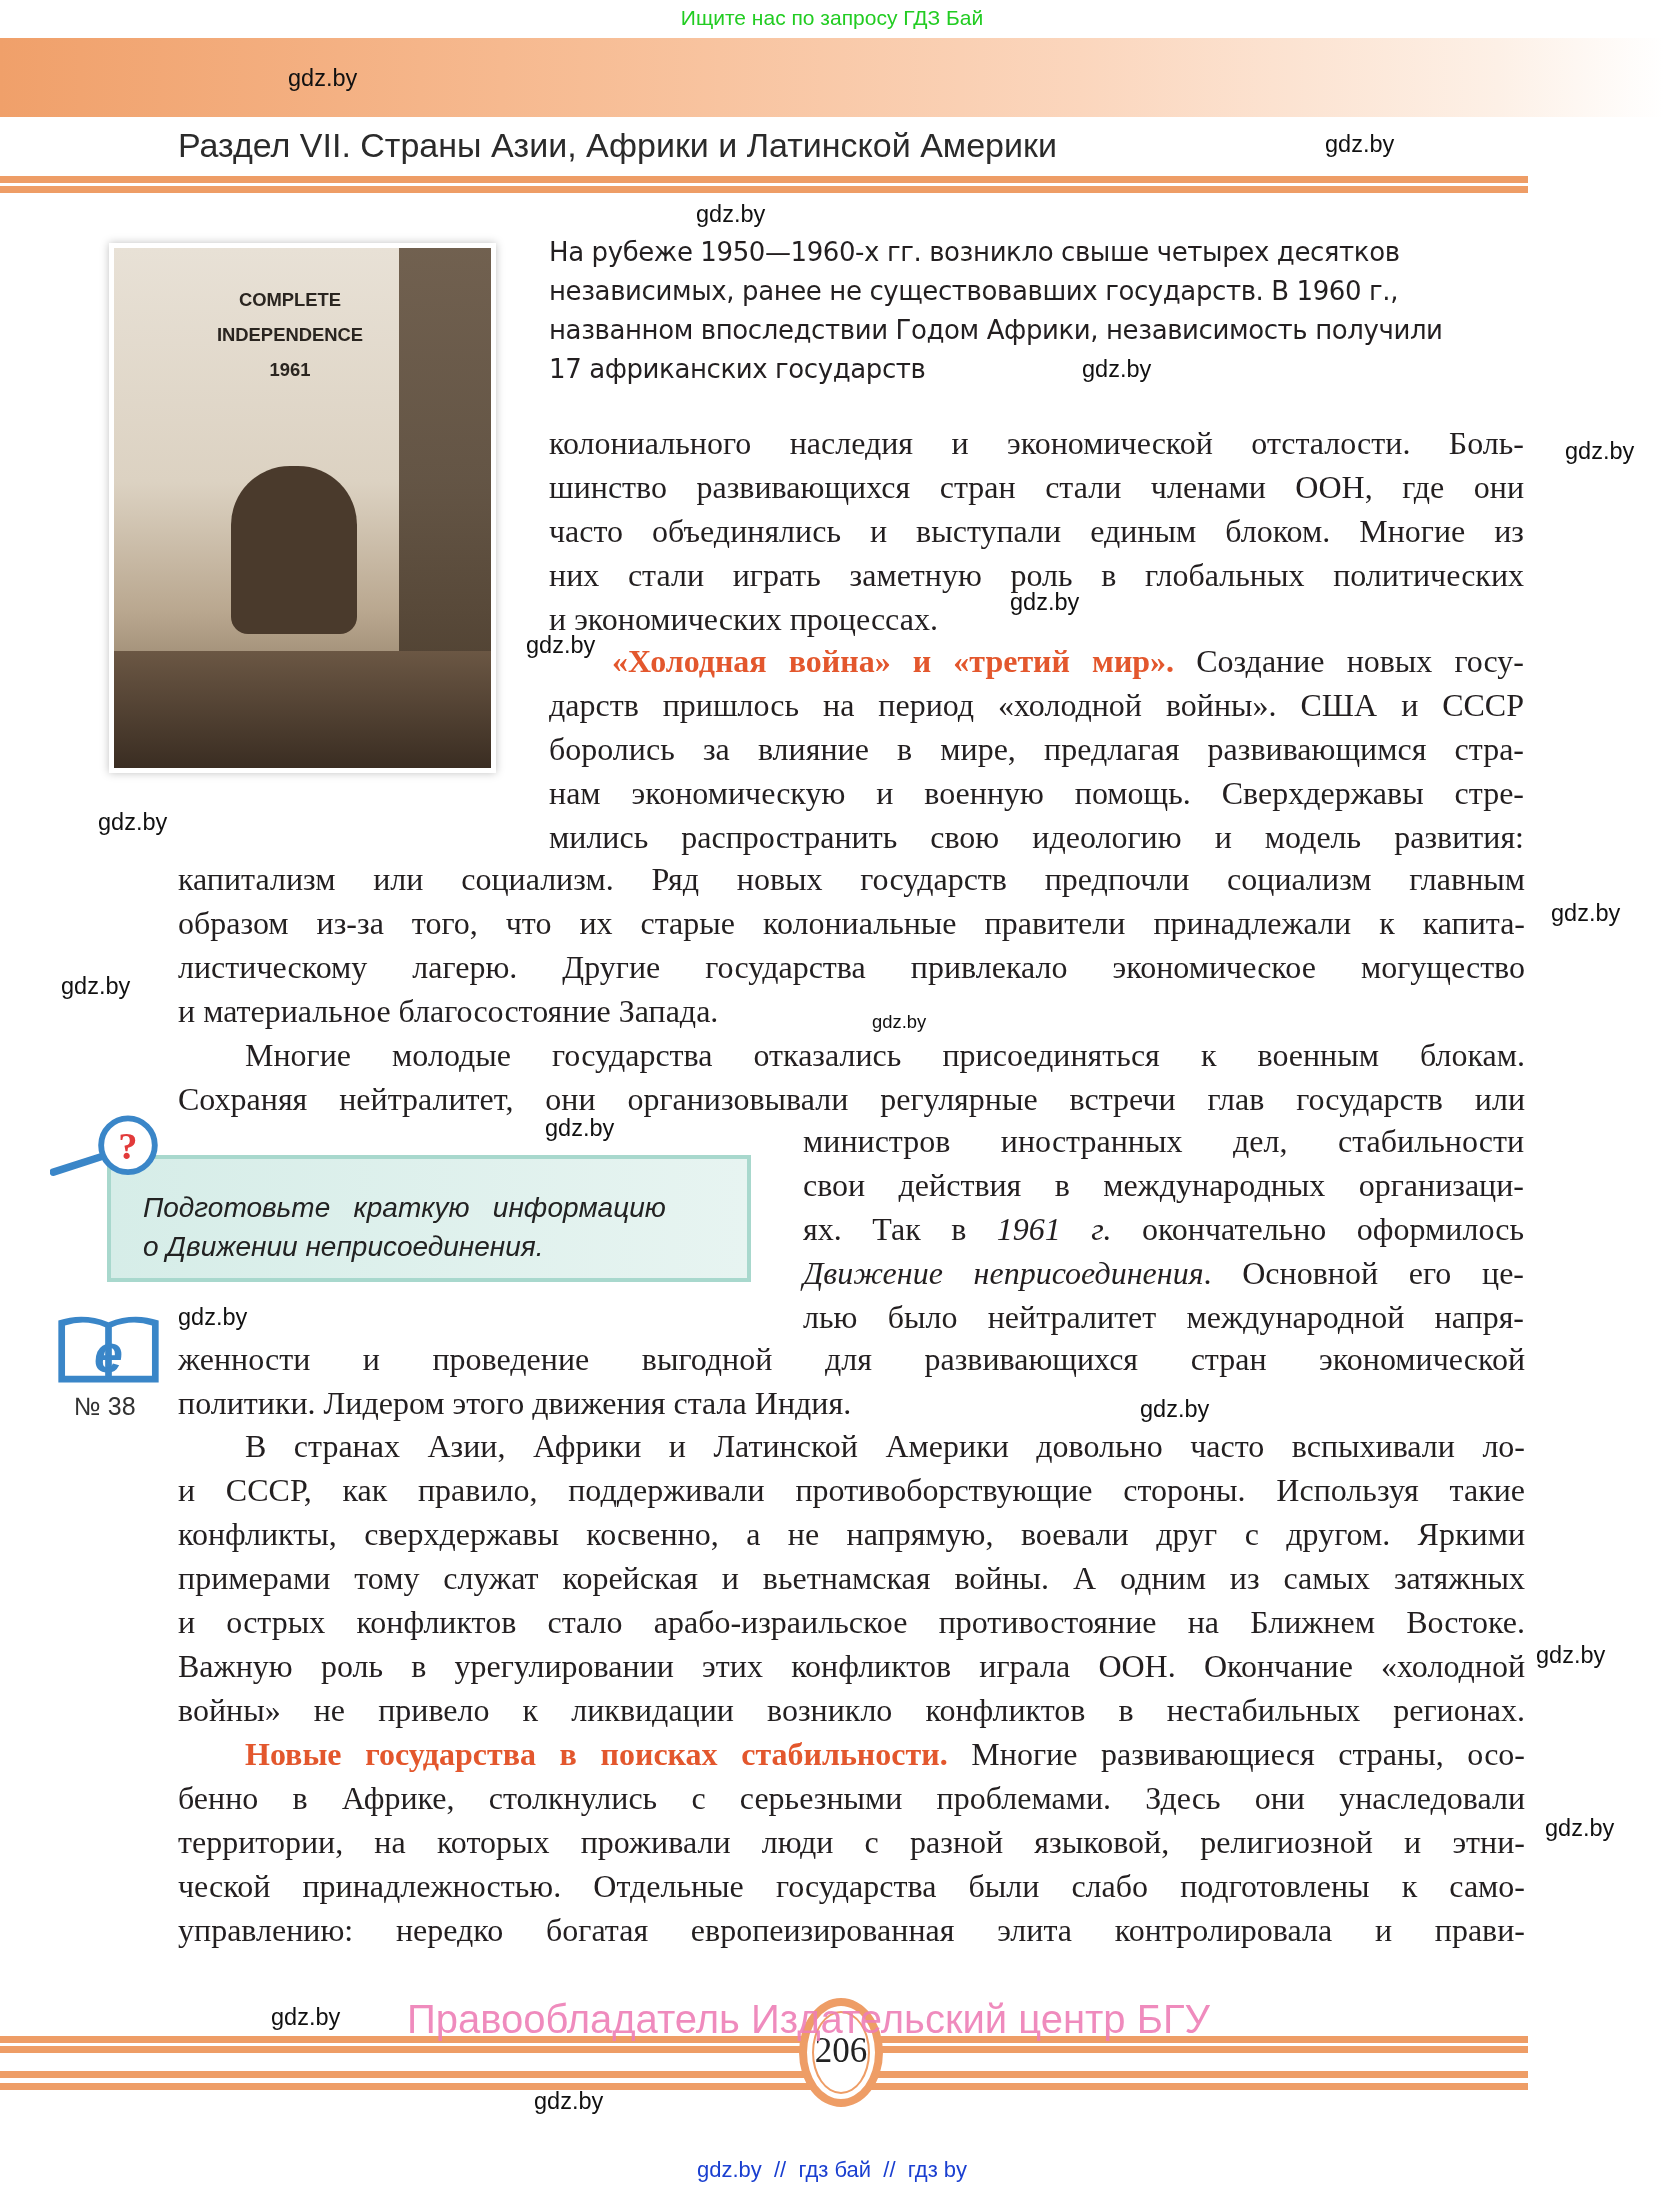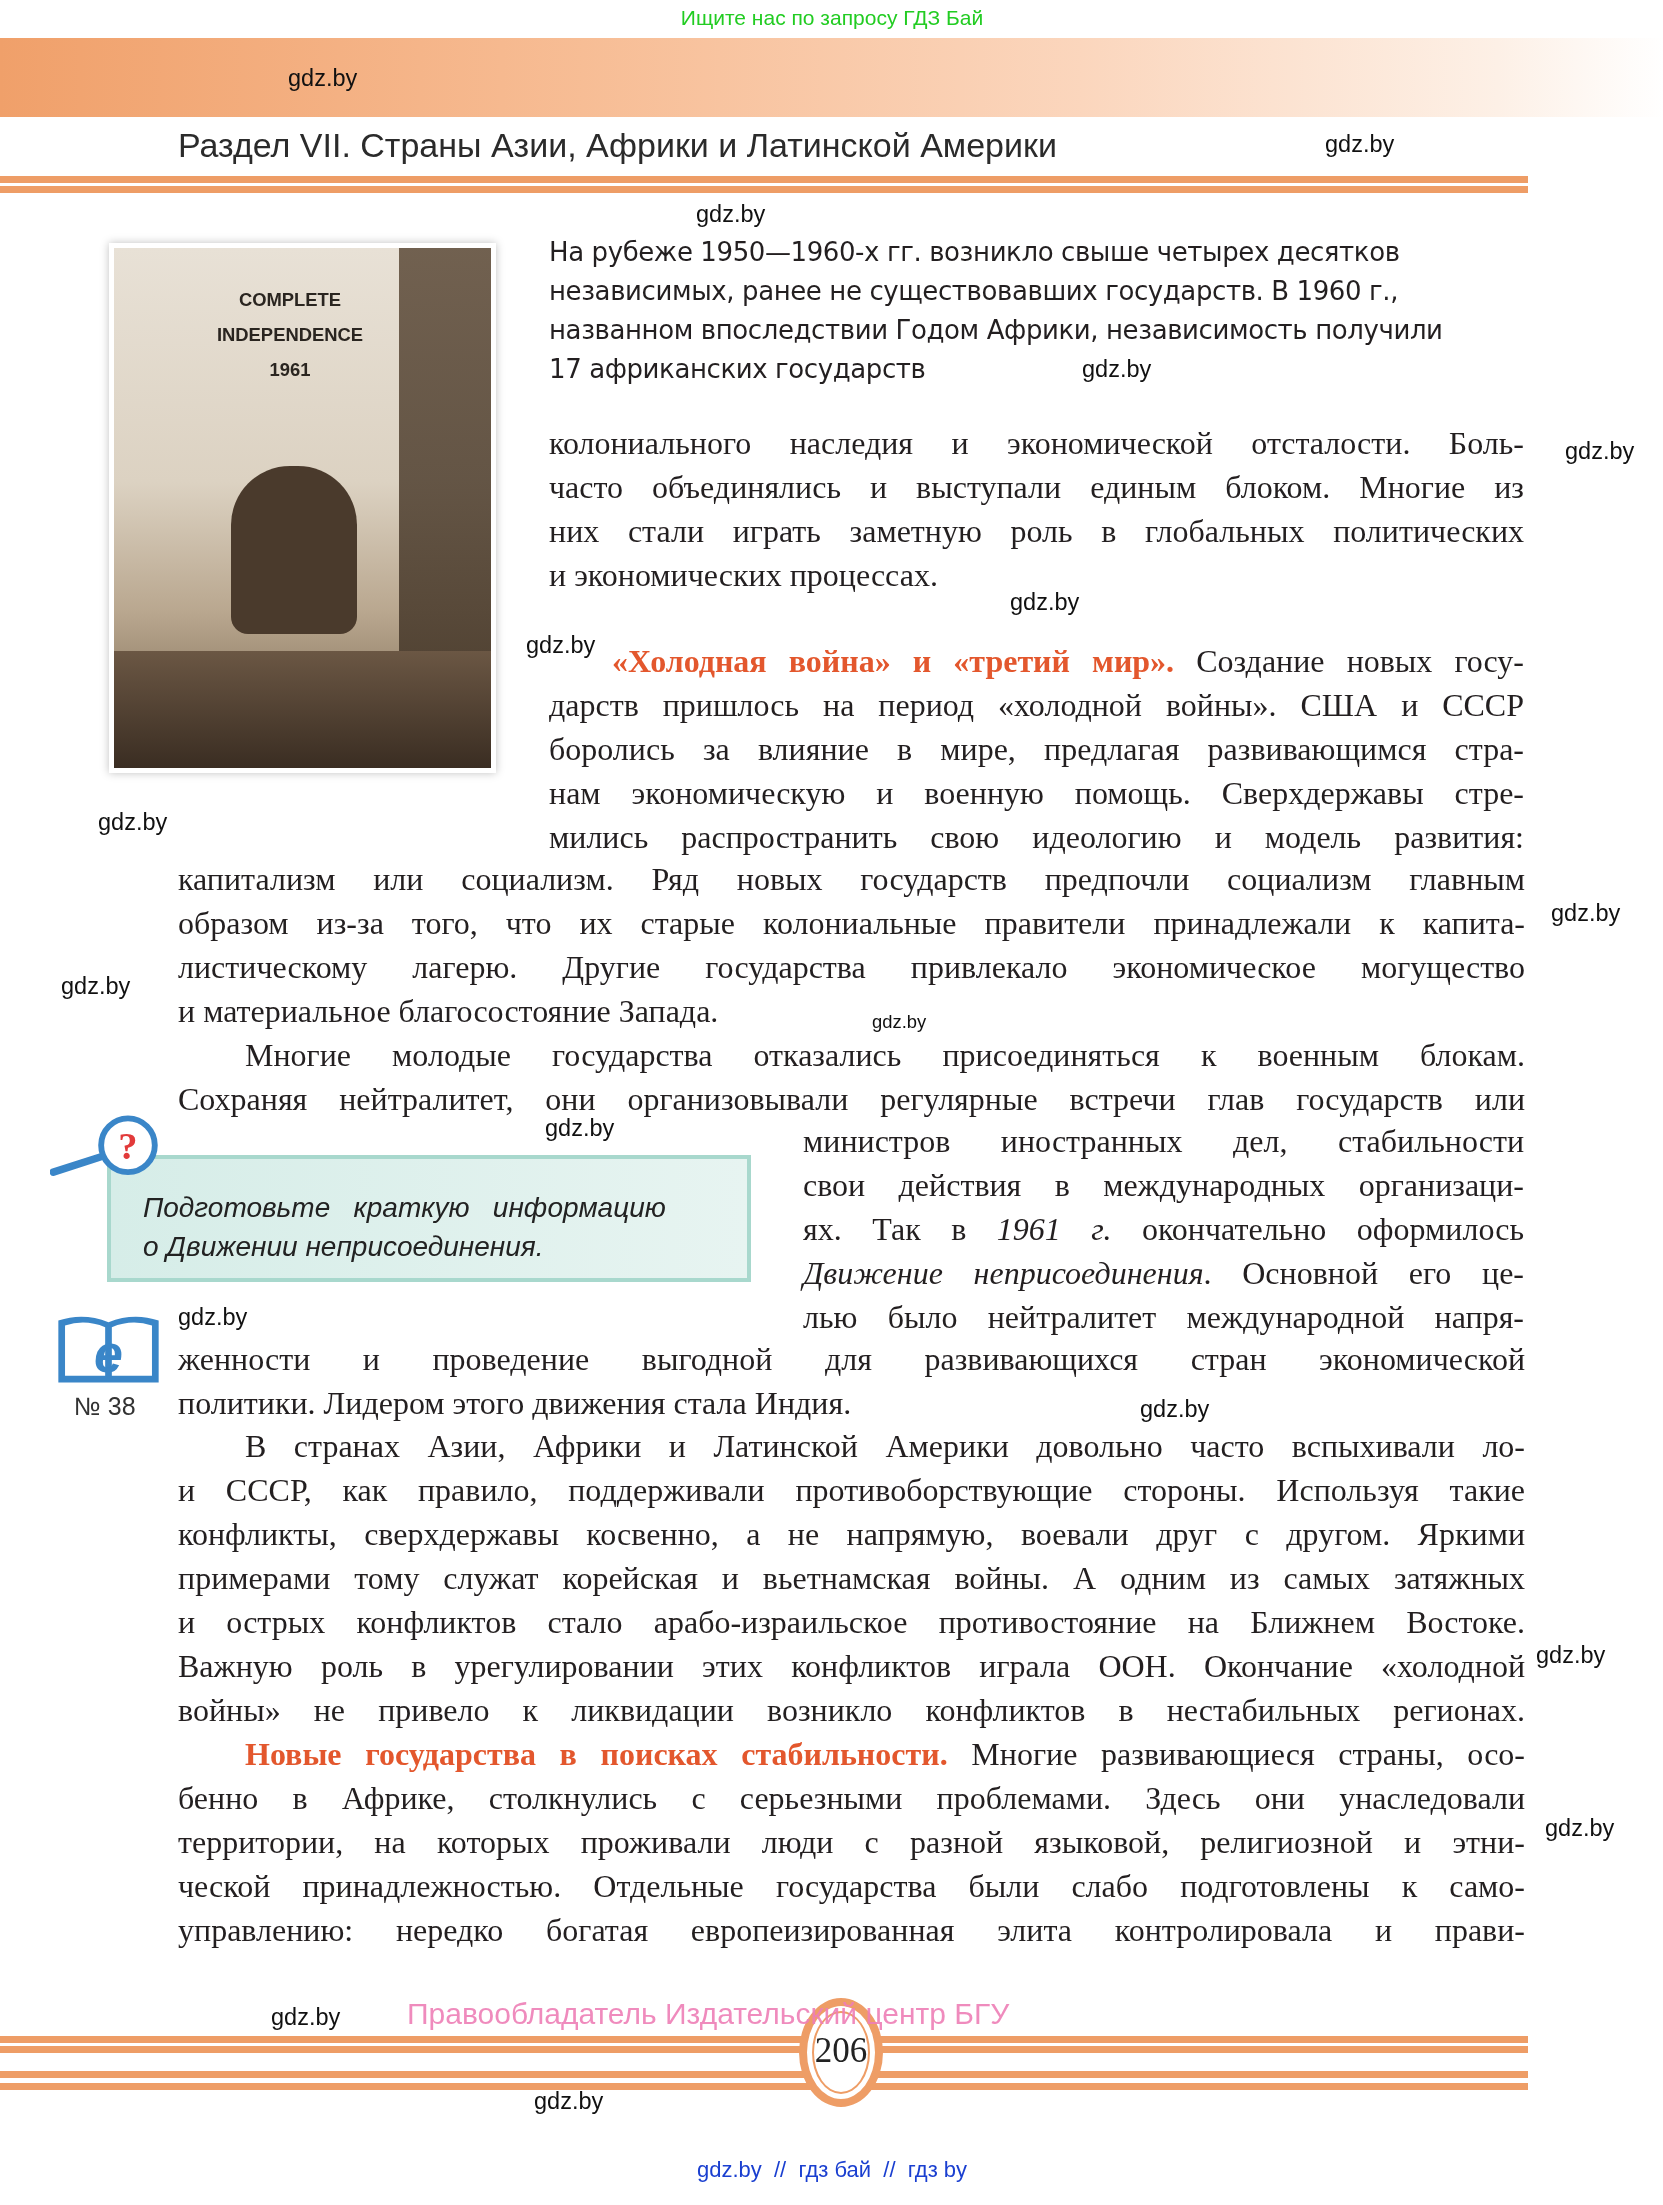--- a/index.html
+++ b/index.html
@@ -22,21 +22,21 @@
   .para-line{display:block;text-align:justify;text-align-last:justify;white-space:nowrap;}
   .heading-red{color:#e3572d;font-weight:bold;}
   .question-box{left:107px;top:1155px;width:644px;height:127px;background:linear-gradient(90deg,#d6ede8,#e7f4f1);border:4.2px solid #a8d8cd;box-sizing:border-box;}
   .question-text{position:absolute;left:32px;top:28.5px;right:32px;font-family:"Liberation Sans",sans-serif;font-style:italic;font-size:28px;line-height:39px;color:#222;}
   .q-icon{left:50px;top:1115px;width:109px;height:84px;}
   .e-icon{left:55px;top:1312px;width:107px;height:74px;}
   .num38{left:74px;top:1392px;font-family:"Liberation Sans",sans-serif;font-size:25px;color:#333;}
   .page-num-circle{left:799px;top:1998px;width:84px;height:109px;border:8.4px solid #ee9d66;border-radius:50%;box-sizing:border-box;background:#fff;}
   .page-num-inner{position:absolute;left:5px;top:5px;right:5px;bottom:5px;border:2.5px solid #ee9d66;border-radius:50%;}
   .page-num{position:absolute;left:0;right:0;top:25px;text-align:center;font-size:35px;color:#222;}
-  .copyright{left:407px;top:1997px;font-family:"Liberation Sans",sans-serif;font-size:30px;color:#ee7fb6;opacity:.9;white-space:nowrap;}
+  .copyright{left:407px;top:1997px;font-family:"Liberation Sans",sans-serif;font-size:40px;color:#ee7fb6;opacity:.9;white-space:nowrap;}
   .bottom-links{left:0;top:2157px;width:1664px;text-align:center;font-family:"Liberation Sans",sans-serif;font-size:22px;color:#1a3fd0;}
 </style>
 </head>
 <body>
 
 <div class="abs top-banner">Ищите нас по запросу ГДЗ Бай</div>
 <div class="abs orange-bar"></div>
 <div class="abs wm" style="left:288px;top:65px;">gdz.by</div>
 
 <div class="abs section-title">Раздел VII. Страны Азии, Африки и Латинской Америки</div>
@@ -61,20 +61,21 @@
 <div class="abs caption">
   <div>На рубеже 1950—1960-х гг. возникло свыше четырех десятков</div>
   <div>независимых, ранее не существовавших государств. В 1960 г.,</div>
   <div>названном впоследствии Годом Африки, независимость получили</div>
   <div>17 африканских государств</div>
 </div>
 <div class="abs wm" style="left:1082px;top:356px;">gdz.by</div>
 
 <div class="abs body-text" style="left:549px;top:421px;width:975px;">
   <span class="para-line">колониального наследия и экономической отсталости. Боль-</span>
+  <span class="para-line">шинство развивающихся стран стали членами ООН, где они</span>
   <span class="para-line">часто объединялись и выступали единым блоком. Многие из</span>
   <span class="para-line">них стали играть заметную роль в глобальных политических</span>
   <span style="display:block;">и экономических процессах.</span>
 </div>
 <div class="abs wm" style="left:1010px;top:589px;">gdz.by</div>
 <div class="abs wm" style="left:526px;top:632px;">gdz.by</div>
 <div class="abs wm" style="left:1565px;top:438px;">gdz.by</div>
 
 <div class="abs body-text" style="left:549px;top:639px;width:975px;">
   <span class="para-line" style="padding-left:63px;box-sizing:border-box;"><span class="heading-red">«Холодная война» и «третий мир».</span><span> Создание новых госу-</span></span>

